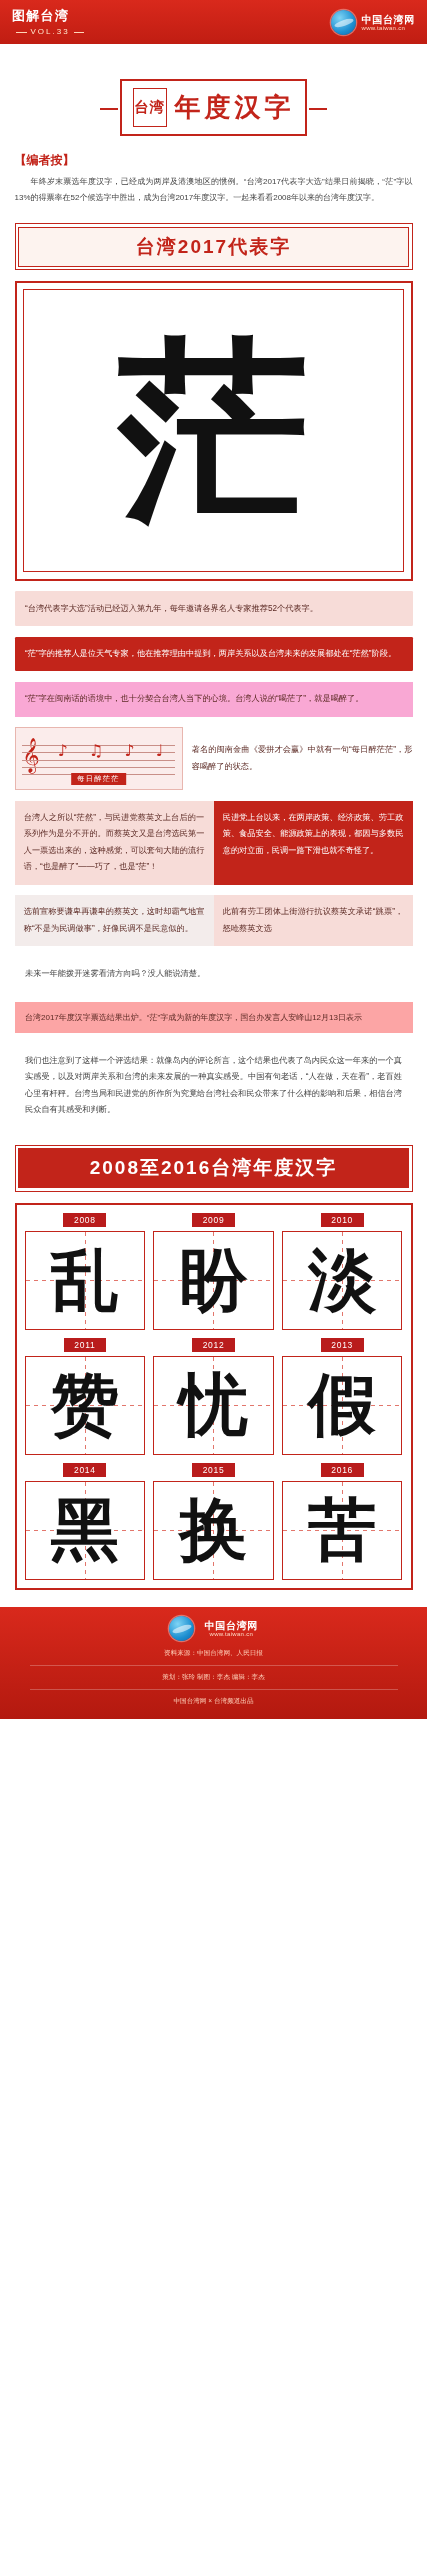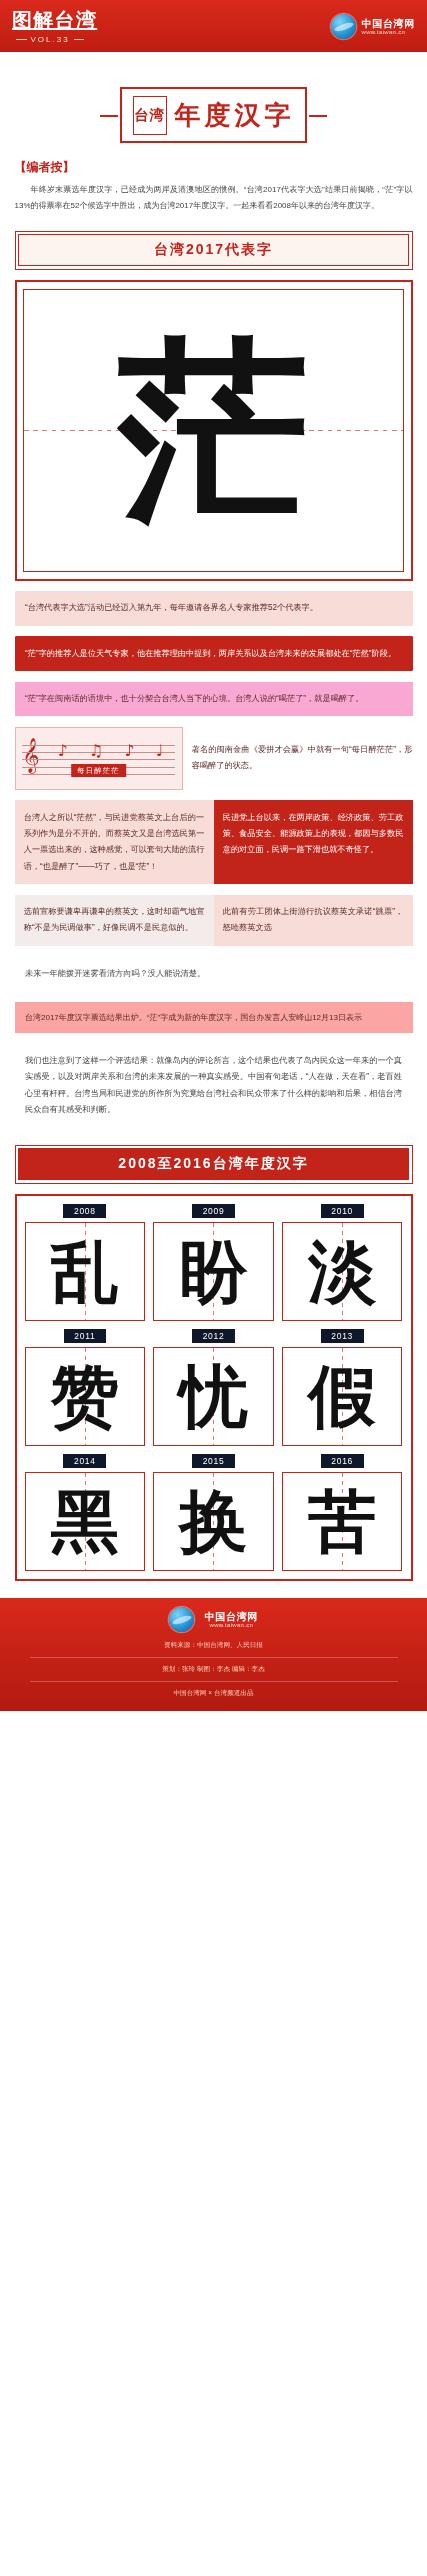--- a/index.html
+++ b/index.html
@@ -14,26 +14,25 @@
   
   .header {
     background: linear-gradient(180deg,#d9291c 0%, #c01d12 100%);
     padding: 9.2px 12px 8px 12px;
     display: flex;
     align-items: center;
     justify-content: space-between;
   }
   .header-left { color: #fff; }
   .header-title {
-    font-size: 20px;
+    font-size: 13px;
     font-weight: bold;
     letter-spacing: 1.3px;
     color: #fff;
     line-height: 1.1;
-    text-decoration: underline;
   }
   .header-sub {
     margin-top: 4px;
     font-size: 8px;
     color: #ffe7cf;
     letter-spacing: 2px;
     display: flex;
     align-items: center;
   }
   .header-sub .dash { display:inline-block; width:10.5px; height:0.7px; background:#ffd5b8; margin:0 4px; }
@@ -96,21 +95,21 @@
     width: 398px;
     border: 1.3px solid #c2241a;
     background: #fff;
     padding: 2.6px;
   }
   .section-banner-inner {
     border: 0.7px solid #c2241a;
     background: #fdf3ef;
     text-align:center;
     padding: 6px 0;
-    font-size: 14px; font-weight:bold; color:#c2241a; letter-spacing:2px;
+    font-size: 19px; font-weight:bold; color:#c2241a; letter-spacing:2px;
     position: relative;
   }
   .banner-red .section-banner-inner { background:#c2241a; color:#fff; }
 
   
   .hero-card {
     margin: 10.5px auto 0 auto;
     width: 398px;
     border: 2px solid #c2241a;
     padding: 6.6px;
@@ -162,41 +161,41 @@
   }
   .sheet {
     width: 168px; height: 63px; background:#fbeceb; border:0.7px solid #e8b6af;
     position: relative; flex: none; padding: 6.6px 5.3px;
   }
   .sheet .staff { position:absolute; left:6.6px; right:6.6px; top:17px; height:29px; }
   .sheet .staff i { display:block; height:0.7px; background:#c98f88; margin-bottom:6.6px; }
   .sheet .clef { position:absolute; left:6.6px; top:12px; font-size:30px; color:#c2241a; line-height:1; font-family:"DejaVu Sans", sans-serif;}
   .sheet .notes { position:absolute; left:42px; top:13px; color:#c2241a; font-size:16px; letter-spacing:8px; font-family:"DejaVu Sans", sans-serif;}
   .sheet .cap {
-    position:absolute; left:50%; transform:translateX(-50%); bottom:12px;
+    position:absolute; left:50%; transform:translateX(-50%); bottom:4px;
     background:#c2241a; color:#fff; font-size:7.2px; padding:1.3px 6.6px; letter-spacing:1.3px; white-space:nowrap;
   }
   .music-text { font-size:8.2px; line-height:2; color:#5c2a24; text-align:justify; }
 
   
   .source {
     margin: 10.5px 14.5px 0 14.5px;
     background:#fca5a5; color:#5c2a24;
     padding: 8px 10.5px; font-size:8px; line-height:1.9; text-align:justify;
   }
 
   
   .year-grid {
     margin: 10.5px auto 0 auto; width: 398px;
     border: 2px solid #c2241a; padding: 8px;
     display: grid; grid-template-columns: repeat(3, 1fr); gap: 8px;
   }
   .year-cell { text-align:center; }
   .year-label {
-    display:inline-block; background:#0f172a; color:#fff; font-size:8.5px;
+    display:inline-block; background:#b91c1c; color:#fff; font-size:8.5px;
     padding: 2px 10.5px; letter-spacing:0.7px; margin-bottom: 4px; font-family:"Liberation Sans", sans-serif;
   }
   .year-box {
     border: 1.3px solid #c2241a; height: 99px; position:relative;
     display:flex; align-items:center; justify-content:center; background:#fff;
   }
   .year-box:before, .year-box:after{ content:""; position:absolute; background: repeating-linear-gradient(to right,#e2766c 0 4px, transparent 4px 8px); }
   .year-box:before { left:0; right:0; top:50%; height:0.7px; }
   .year-box:after { top:0; bottom:0; left:50%; width:0.7px; background: repeating-linear-gradient(to bottom,#e2766c 0 4px, transparent 4px 8px); }
   .year-char {

